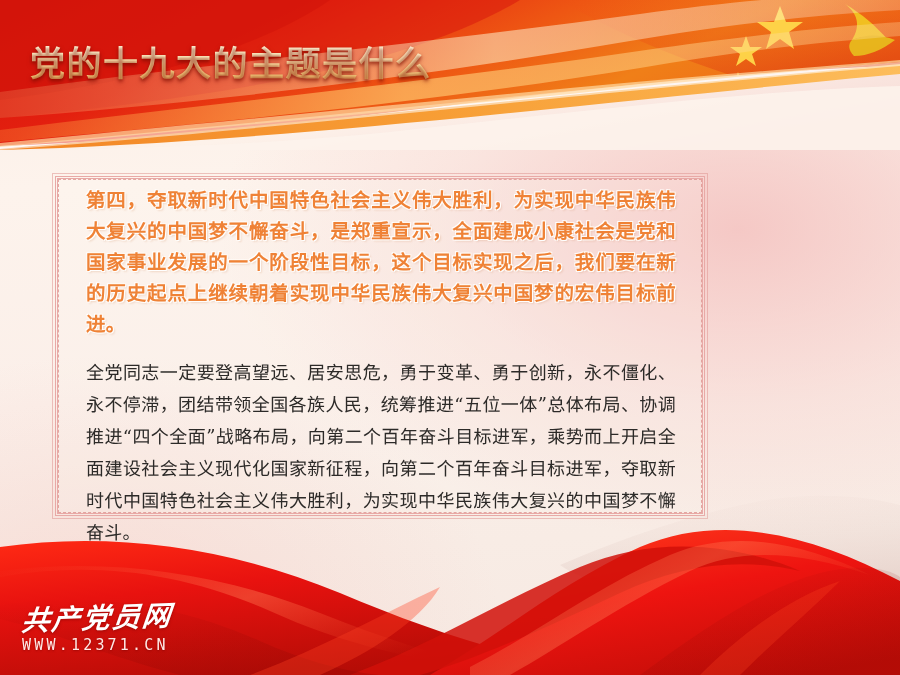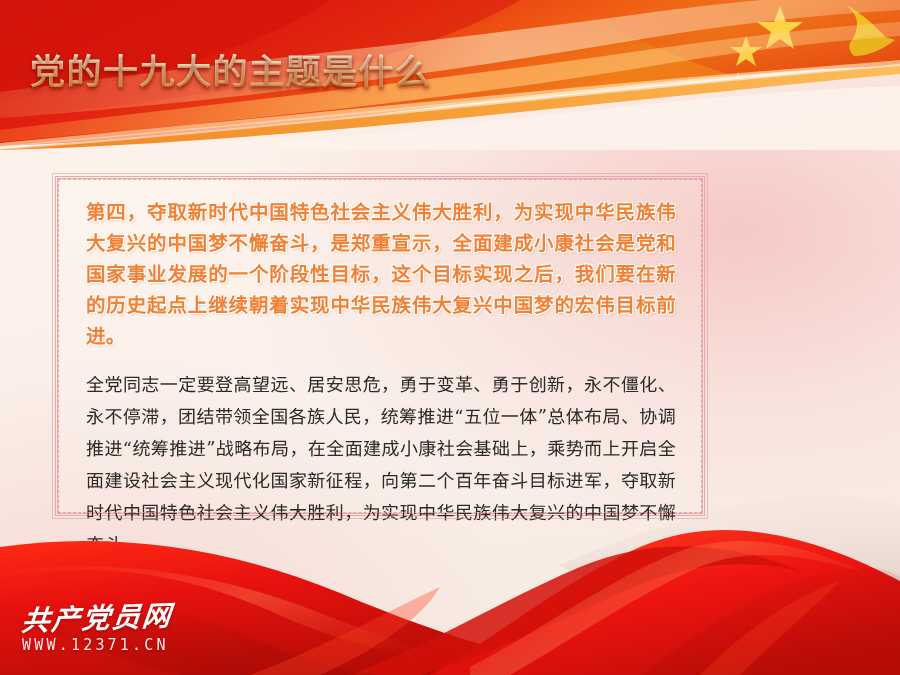--- a/index.html
+++ b/index.html
@@ -24,21 +24,21 @@
   
   .header {
     position:absolute; left:0; top:0;
     width:900px; height:150px;
     overflow:hidden;
   }
   .header-svg { display:block; width:900px; height:150px; }
 
   .header-title {
     position:absolute;
-    left:30px; top:52px;
+    left:30px; top:44px;
     font-size:35px;
     font-weight:bold;
     letter-spacing:1.5px;
     line-height:1.15;
     color:#fbe2a4;
     background:linear-gradient(180deg,#fff6da 0%,#ffeec0 30%,#f6d088 62%,#e8b35d 100%);
     -webkit-background-clip:text;
     background-clip:text;
     -webkit-text-fill-color:transparent;
     text-shadow:0 2px 3px rgba(120,10,0,0.45);
@@ -49,21 +49,21 @@
 
   
   .content-box {
     position:absolute;
     left:55px; top:176px;
     width:650px; height:340px;
     border:3px double #e8a9a6;
     outline:1px solid rgba(224,150,146,0.55);
     outline-offset:2px;
     background:rgba(255,252,250,0.12);
-    padding:18px 26px 0 28px;
+    padding:6px 26px 0 28px;
   }
   .content-box::before{
     content:"";
     position:absolute; left:0; top:0; right:0; bottom:0;
     border:1px dashed rgba(221,143,139,0.75);
     pointer-events:none;
   }
 
   .para-highlight {
     font-family:"DejaVu Sans","Liberation Sans",sans-serif;
@@ -193,21 +193,21 @@
       <path d="M0,149 C150,136 320,120 500,102 C660,86 790,74 900,64 L900,74 C790,84 660,98 500,114 C320,132 150,146 0,150 Z" fill="url(#orangeband)" opacity="0.95"></path>
       <path d="M0,146 C160,132 340,114 520,96 C680,80 800,70 900,62 L900,66 C800,74 680,86 520,102 C340,120 160,138 0,150 Z" fill="#ffffff" opacity="0.55"></path>
       <path d="M0,143 C180,126 380,106 570,88 C720,74 830,66 900,60 L900,62 C830,68 720,78 570,94 C380,112 180,132 0,147 Z" fill="#ffd9a0" opacity="0.7"></path>
     </svg>
 
     <div class="header-title">党的十九大的主题是什么</div>
   </div>
 
   <div class="content-box">
     <p class="para-highlight">第四，夺取新时代中国特色社会主义伟大胜利，为实现中华民族伟大复兴的中国梦不懈奋斗，是郑重宣示，全面建成小康社会是党和国家事业发展的一个阶段性目标，这个目标实现之后，我们要在新的历史起点上继续朝着实现中华民族伟大复兴中国梦的宏伟目标前进。</p>
-    <p class="para-body">全党同志一定要登高望远、居安思危，勇于变革、勇于创新，永不僵化、永不停滞，团结带领全国各族人民，统筹推进“五位一体”总体布局、协调推进“统筹推进”战略布局，在全面建成小康社会基础上，乘势而上开启全面建设社会主义现代化国家新征程，向第二个百年奋斗目标进军，夺取新时代中国特色社会主义伟大胜利，为实现中华民族伟大复兴的中国梦不懈奋斗。</p>
+    <p class="para-body">全党同志一定要登高望远、居安思危，勇于变革、勇于创新，永不僵化、永不停滞，团结带领全国各族人民，统筹推进“五位一体”总体布局、协调推进“四个全面”战略布局，向第二个百年奋斗目标进军，乘势而上开启全面建设社会主义现代化国家新征程，向第二个百年奋斗目标进军，夺取新时代中国特色社会主义伟大胜利，为实现中华民族伟大复兴的中国梦不懈奋斗。</p>
   </div>
 
   <div class="footer">
     <svg class="footer-svg" viewBox="0 0 900 190" preserveAspectRatio="none">
       <defs>
         <linearGradient id="silkA" x1="0" y1="0" x2="0.5" y2="1">
           <stop offset="0%" stop-color="#ff2a14"></stop>
           <stop offset="40%" stop-color="#e8120f"></stop>
           <stop offset="100%" stop-color="#b50c06"></stop>
         </linearGradient>

